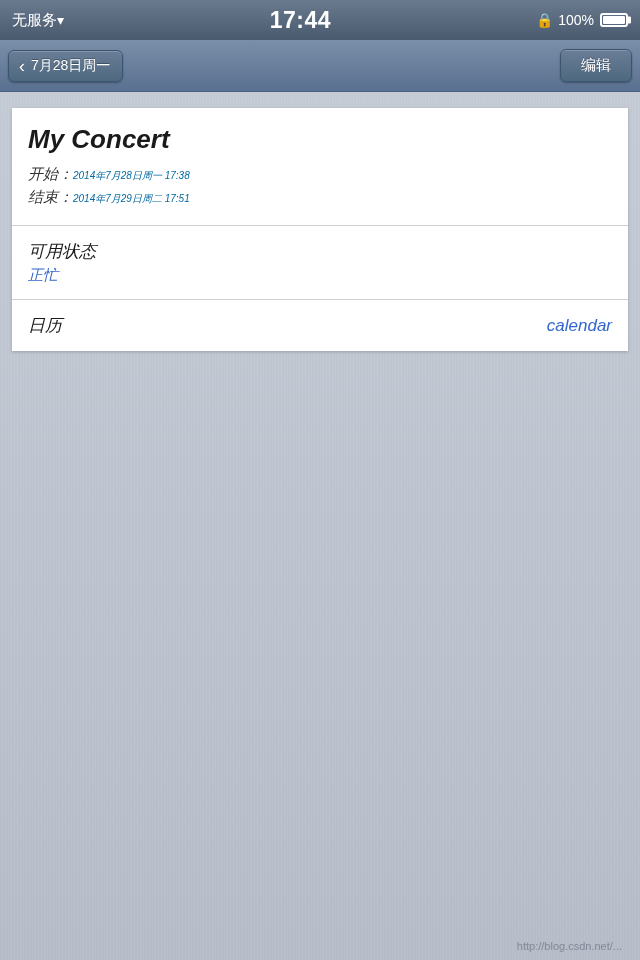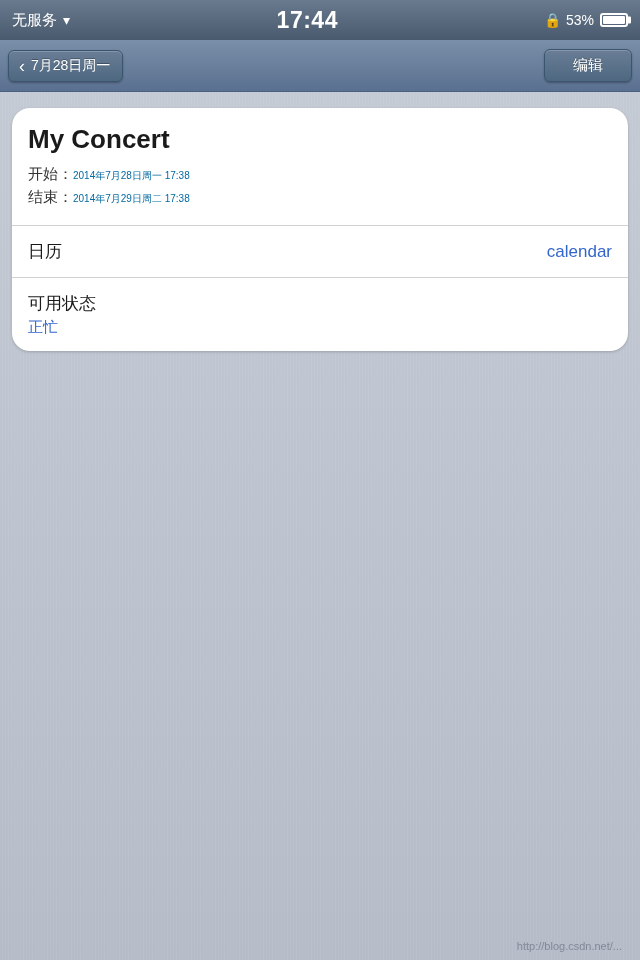--- a/index.html
+++ b/index.html
@@ -21,21 +21,20 @@
       align-items: center;
       justify-content: space-between;
       padding: 0 12px;
       color: white;
       font-size: 15px;
       font-weight: 500;
     }
     .status-left {
       display: flex;
       align-items: center;
-      gap: 6px;
     }
     .status-center {
       font-size: 23px;
       font-weight: 700;
       letter-spacing: 0.5px;
     }
     .status-right {
       display: flex;
       align-items: center;
       gap: 4px;
@@ -110,21 +109,21 @@
       font-weight: bold;
       text-shadow: 0 -1px 0 rgba(0,0,0,0.3);
       letter-spacing: 0.5px;
     }
     .nav-edit-btn {
       background: linear-gradient(to bottom, #6a7d96, #4d6880);
       border: 1px solid #3a5570;
       border-radius: 6px;
       color: white;
       font-size: 15px;
-      padding: 6px 28px;
+      padding: 6px 20px;
       cursor: pointer;
       min-width: 56px;
       text-align: center;
       text-shadow: 0 -1px 0 rgba(0,0,0,0.3);
       box-shadow: inset 0 1px 0 rgba(255,255,255,0.2), 0 1px 2px rgba(0,0,0,0.3);
     }
 
     
     .content-area {
       background: linear-gradient(to bottom, #c0c6d0, #b8bec8);
@@ -136,23 +135,24 @@
         transparent,
         transparent 2px,
         rgba(255,255,255,0.06) 2px,
         rgba(255,255,255,0.06) 3px
       ), linear-gradient(to bottom, #c4cad4, #b5bcc8);
     }
 
     
     .card {
       background: white;
-      border-radius: 18px;
+      border-radius: 0;
       overflow: hidden;
       box-shadow: 0 1px 3px rgba(0,0,0,0.2);
+      font-style: italic;
     }
 
     
     .event-title-section {
       padding: 16px 16px 14px;
       border-bottom: 1px solid #d0d0d0;
     }
     .event-title {
       font-size: 26px;
       font-weight: bold;
@@ -217,21 +217,21 @@
 <body>
 
 <div class="status-bar">
   <div class="status-left">
     <span>无服务</span>
     <span class="wifi-icon">▾</span>
   </div>
   <div class="status-center">17:44</div>
   <div class="status-right">
     <span>🔒</span>
-    <span>53%</span>
+    <span>100%</span>
     <span class="battery-icon">
       <span class="battery-fill"></span>
     </span>
   </div>
 </div>
 
 <div class="nav-bar">
   <button class="nav-back-btn">
     <span class="nav-back-chevron">‹</span>
     <span>7月28日周一</span>
@@ -243,32 +243,32 @@
   <div class="card">
 
     <div class="event-title-section">
       <div class="event-title">My Concert</div>
       <div class="event-time-row">
         <span class="event-time-label">开始：</span>
         <span class="event-time-value">2014年7月28日周一 17:38</span>
       </div>
       <div class="event-time-row">
         <span class="event-time-label">结束：</span>
-        <span class="event-time-value">2014年7月29日周二 17:38</span>
+        <span class="event-time-value">2014年7月29日周二 17:51</span>
       </div>
-    </div>
-
-    <div class="info-row">
-      <span class="info-label">日历</span>
-      <span class="info-value">calendar</span>
     </div>
 
     <div class="info-row">
       <div class="info-row-left">
         <span class="info-label">可用状态</span>
         <span class="info-sublabel">正忙</span>
       </div>
     </div>
 
+    <div class="info-row">
+      <span class="info-label">日历</span>
+      <span class="info-value">calendar</span>
+    </div>
+
   </div>
 </div>
 
 <div class="watermark">http://blog.csdn.net/...</div>
 
 </body></html>

